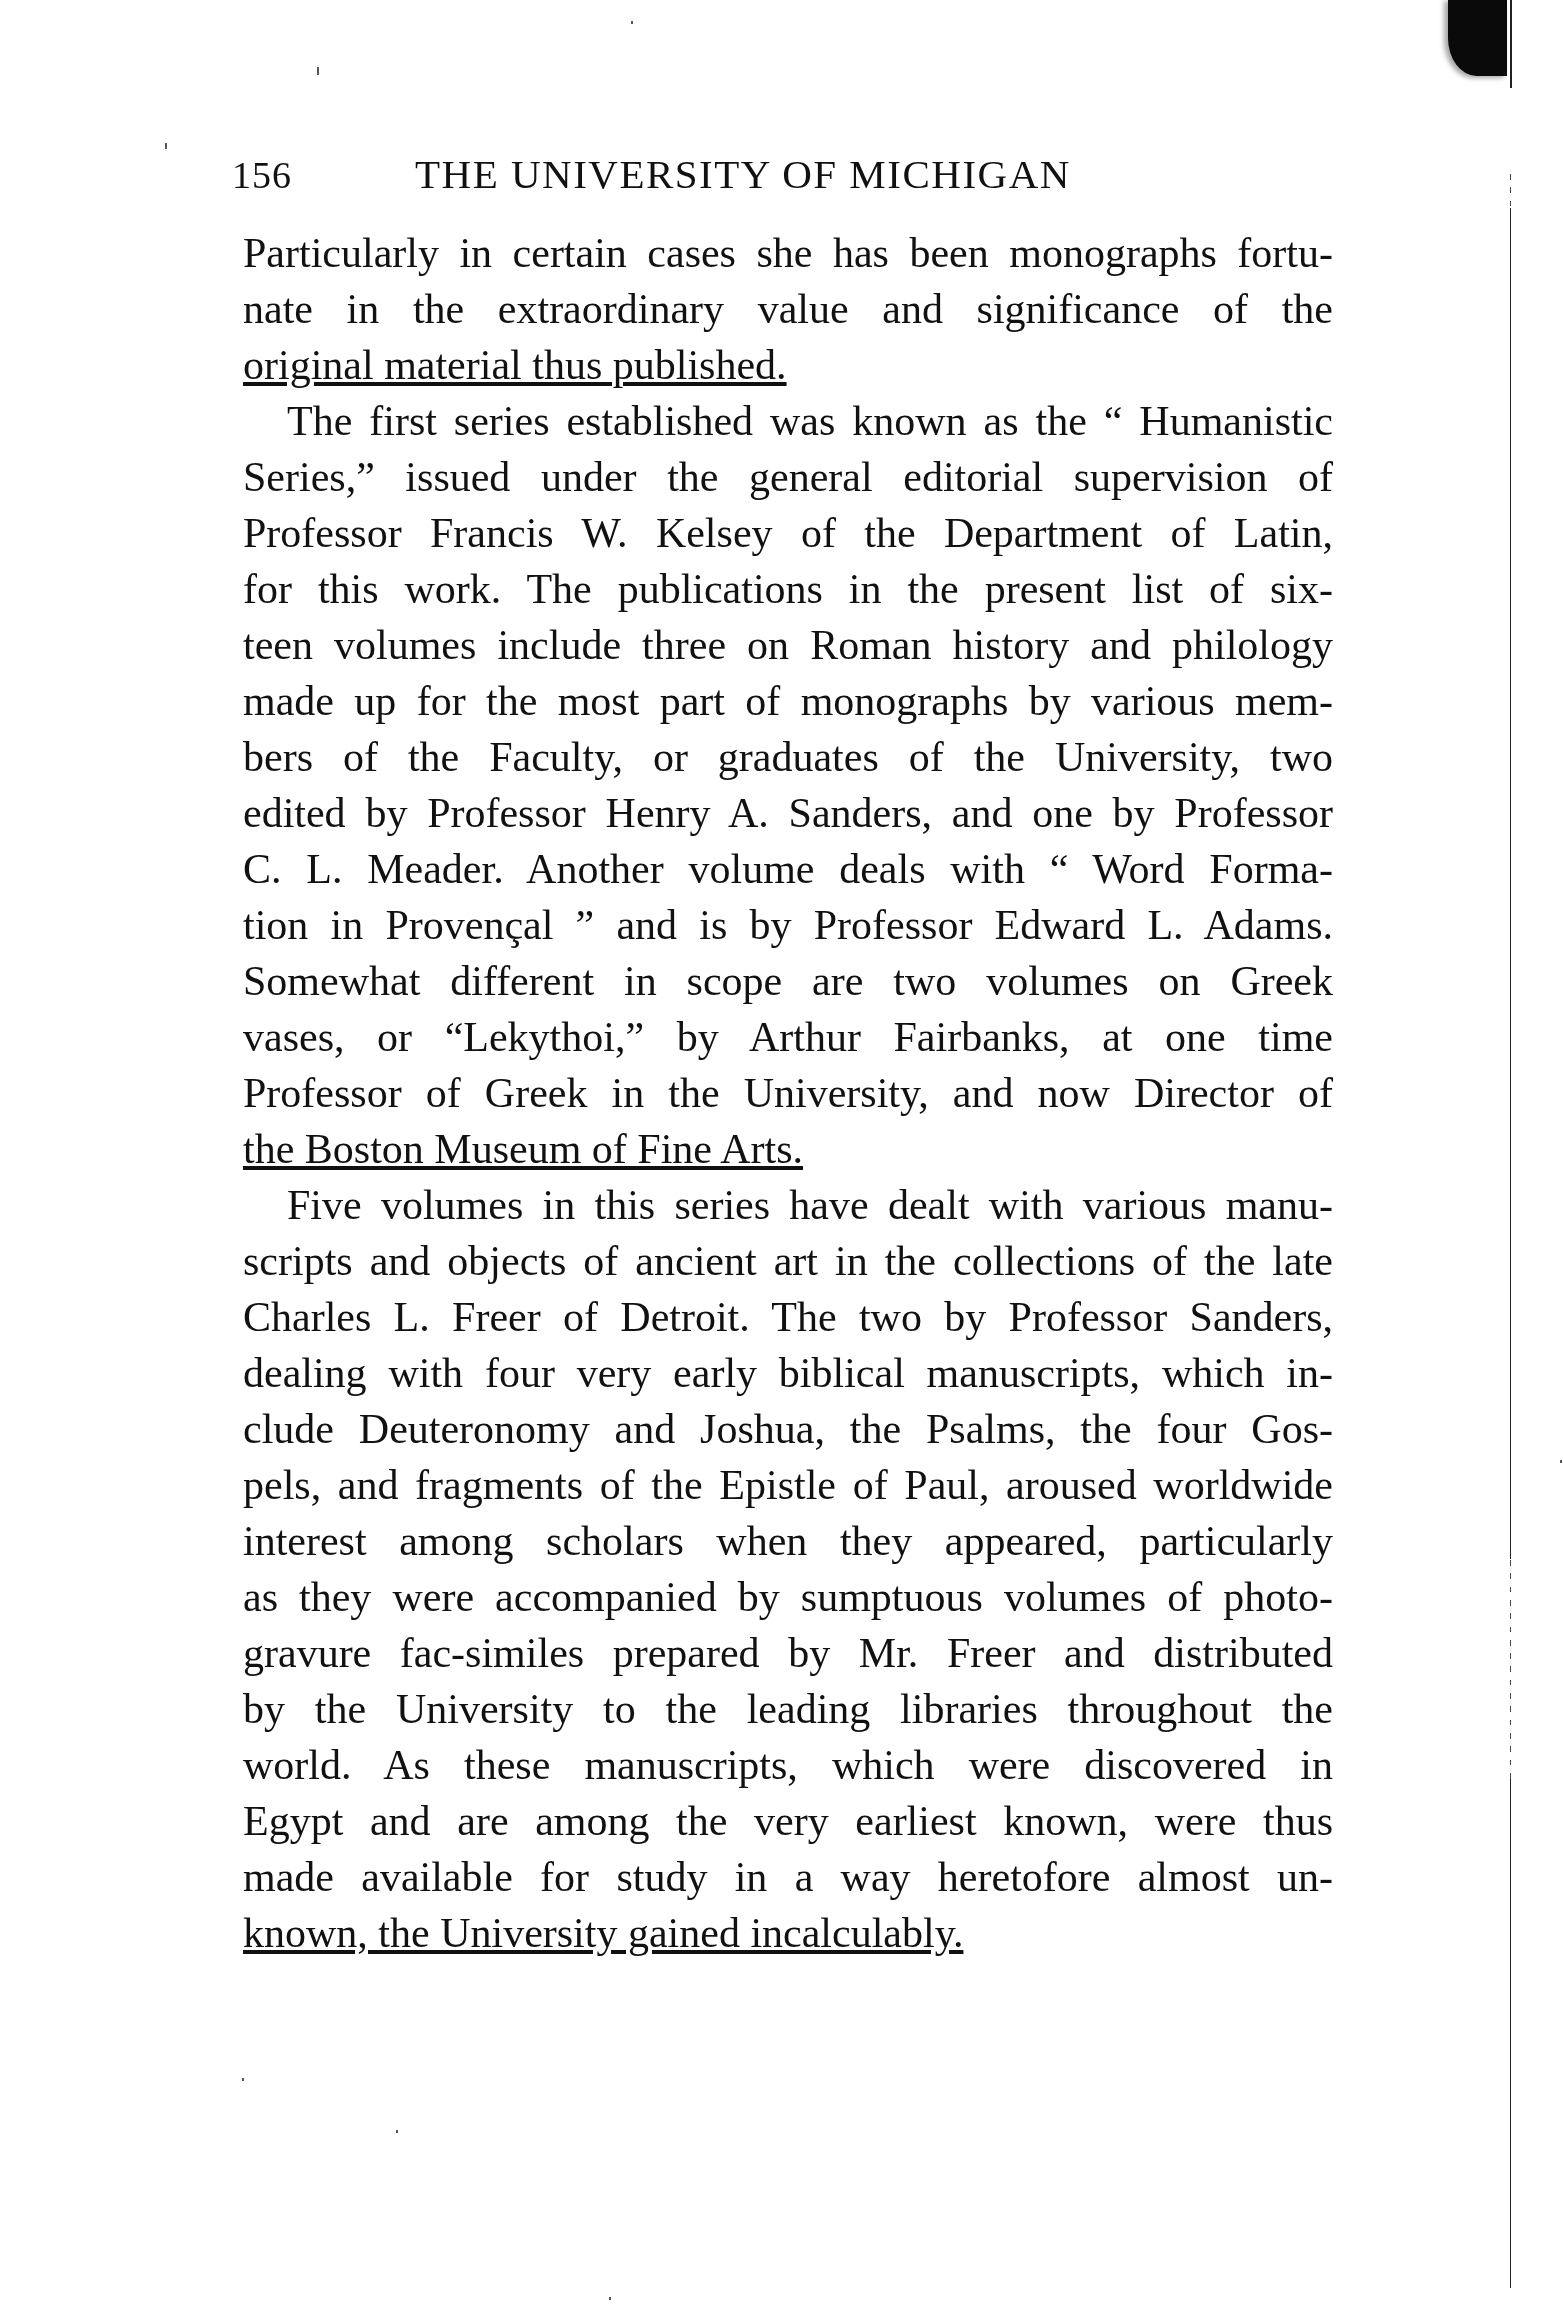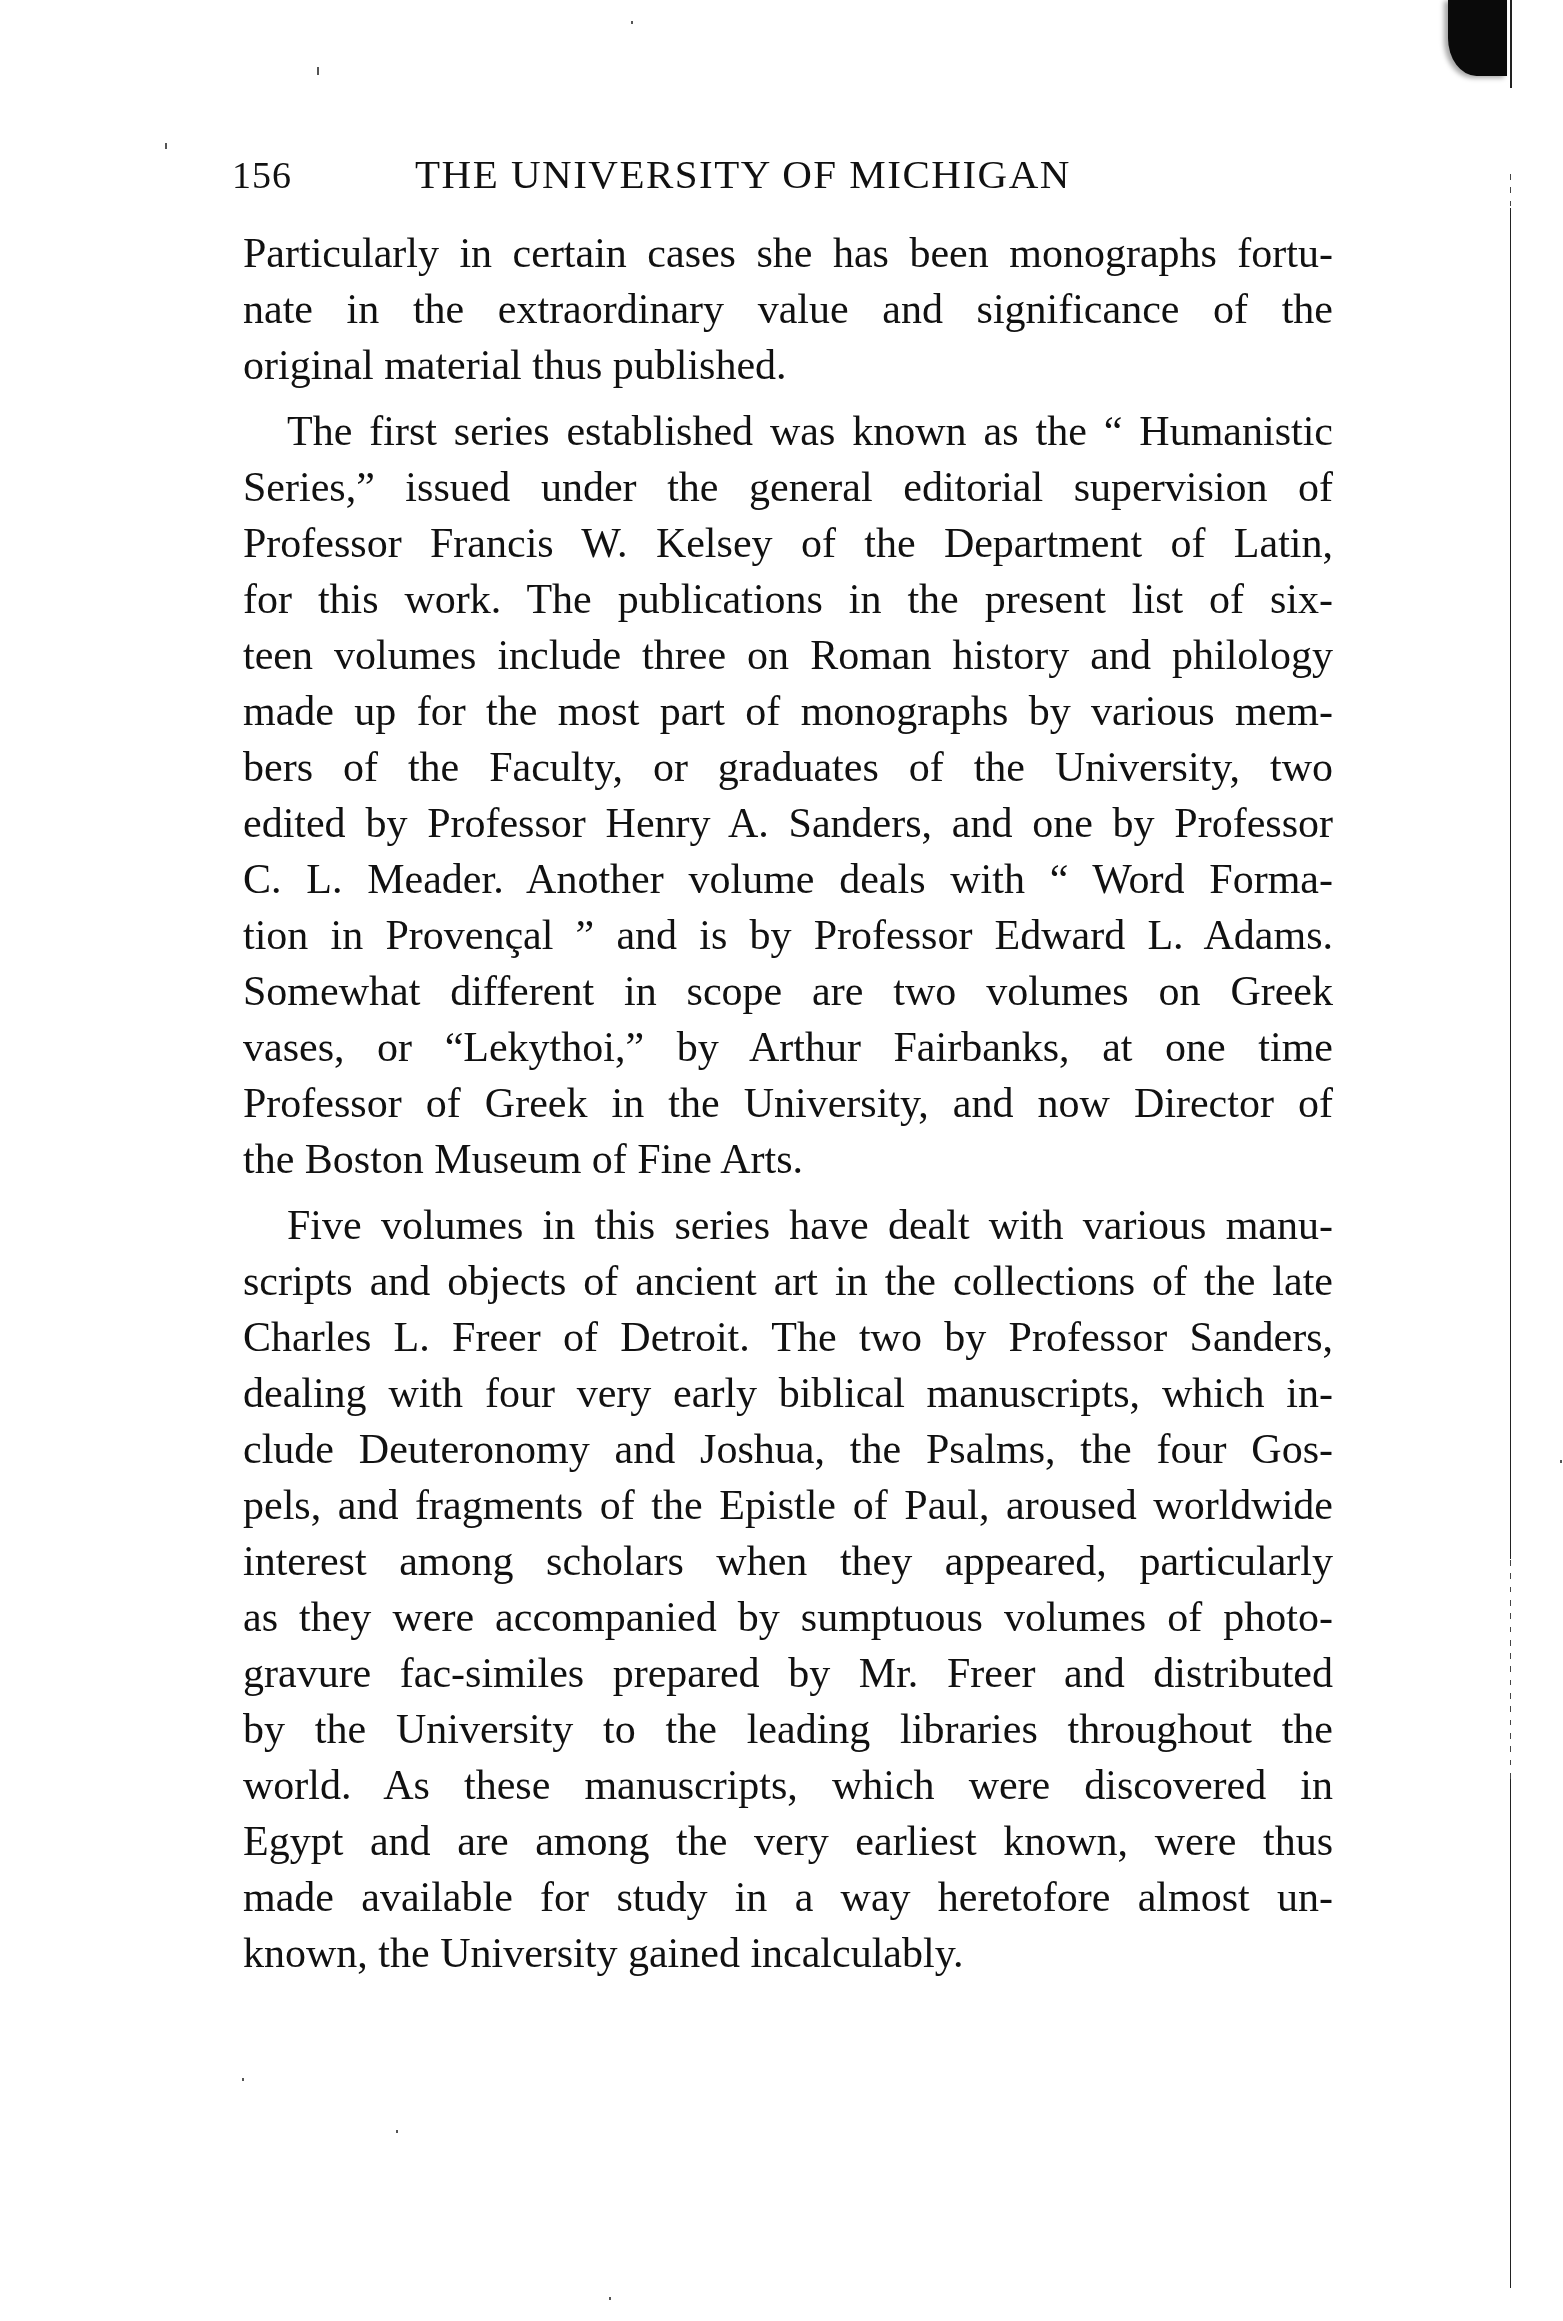--- a/index.html
+++ b/index.html
@@ -77,24 +77,24 @@
     .line {
       display: block;
       height: 56px;
       white-space: nowrap;
       text-align: justify;
       text-align-last: justify;
       overflow: visible;
     }
     .line.last {
       text-align-last: left;
+      text-decoration: underline;
     }
     .line.indent {
       padding-left: 44px;
-      margin-top: 10px;
     }
   </style>
 </head>
 <body>
 
 <div class="page">
 
   <div class="scan-blot"></div>
   <div class="edge-line" style="top:0;height:88px;"></div>
   <div class="edge-line dashed" style="top:174px;height:34px;"></div>

